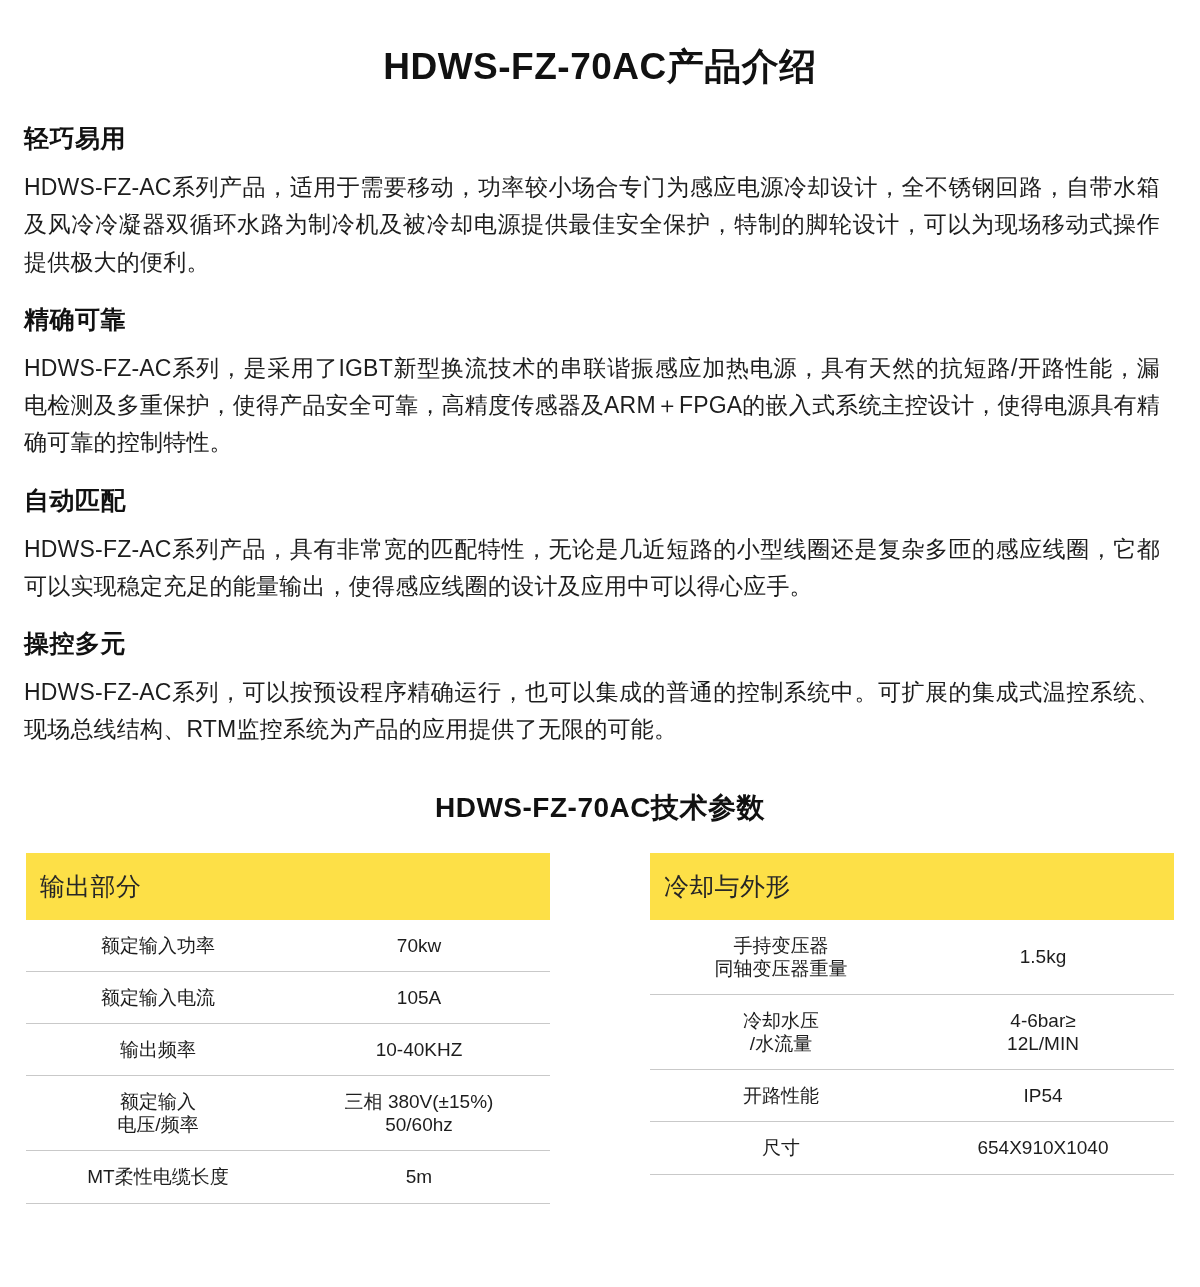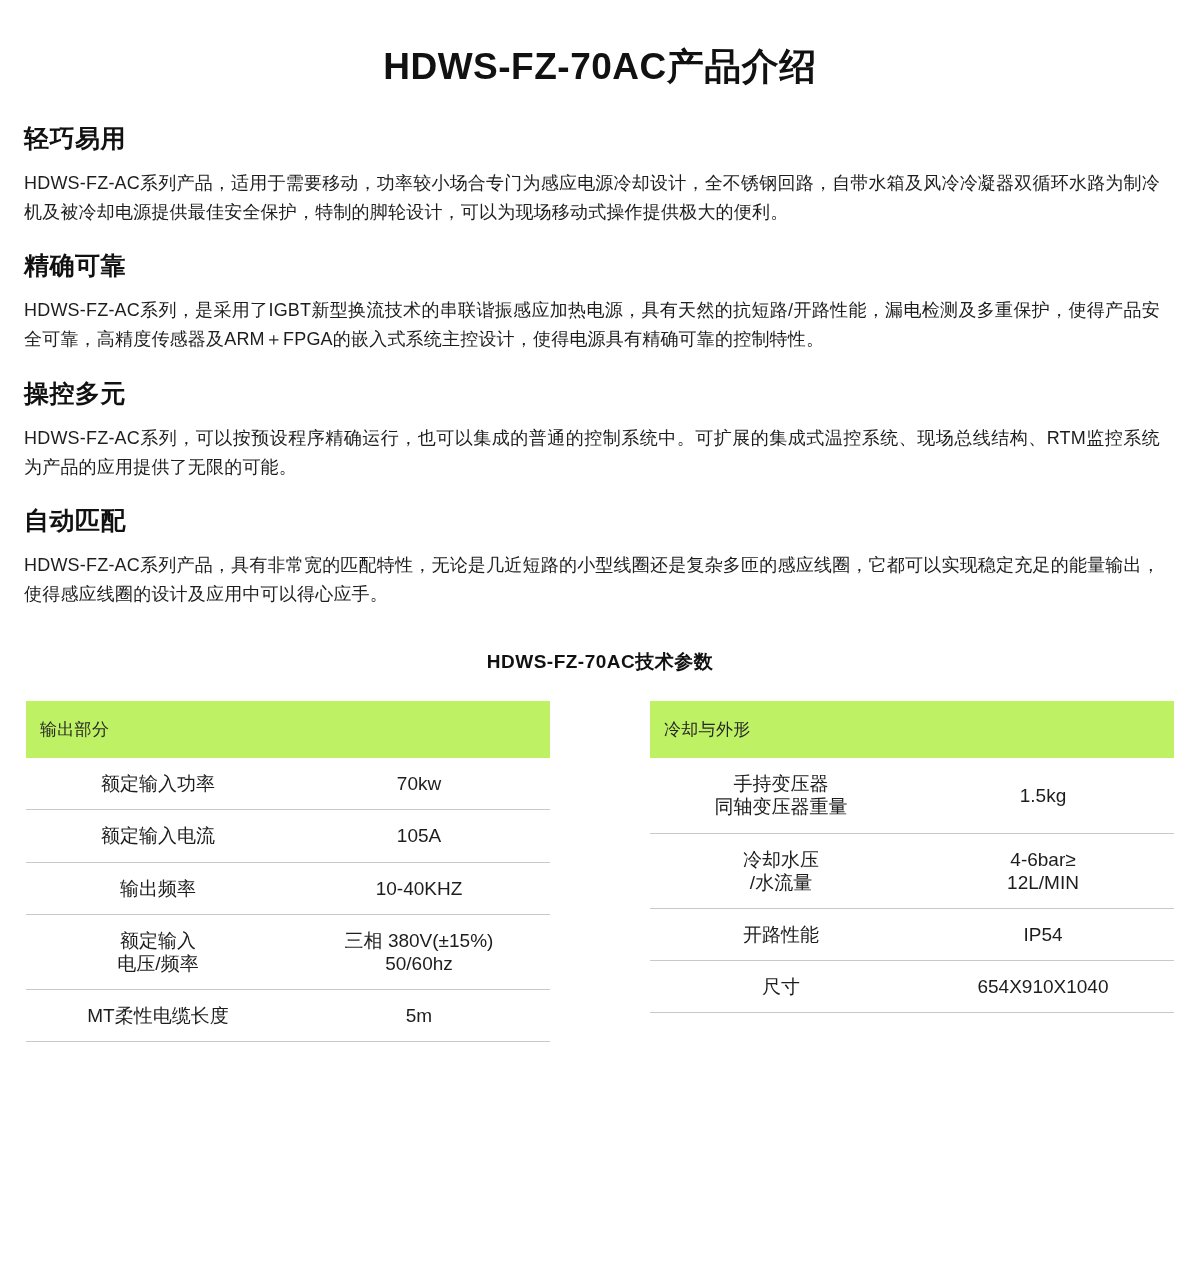--- a/index.html
+++ b/index.html
@@ -32,31 +32,31 @@
     margin: 0 12px 16px 0;
   }
   .section-heading {
     font-size: 25px;
     font-weight: bold;
     color: #111;
     margin: 22px 0 14px 0;
     letter-spacing: 0.5px;
   }
   .section-body {
-    font-size: 18px;
+    font-size: 23px;
     line-height: 1.62;
     color: #1d1d1d;
     text-align: justify;
     letter-spacing: 0.2px;
     margin: 0;
     padding-right: 4px;
   }
   .spec-title {
     text-align: center;
-    font-size: 19px;
+    font-size: 28px;
     font-weight: bold;
     color: #111;
     margin: 40px 0 26px 0;
     letter-spacing: 0.5px;
   }
   .tables {
     display: flex;
     justify-content: space-between;
     align-items: flex-start;
     padding: 0 2px;
@@ -66,24 +66,24 @@
   }
   .table-col.right {
     width: 524px;
   }
   table.spec {
     width: 100%;
     border-collapse: collapse;
     table-layout: fixed;
   }
   table.spec th {
-    background: #bef264;
+    background: #fde047;
     color: #262626;
     font-weight: normal;
-    font-size: 17px;
+    font-size: 25px;
     text-align: left;
     padding: 17px 14px;
     letter-spacing: 0.3px;
   }
   table.spec td {
     border-bottom: 1px solid #c9c9c9;
     font-size: 19px;
     padding: 14px 8px;
     color: #1d1d1d;
     line-height: 1.22;
@@ -125,27 +125,27 @@
     <h2 class="section-heading">轻巧易用</h2>
     <p class="section-body">HDWS-FZ-AC系列产品，适用于需要移动，功率较小场合专门为感应电源冷却设计，全不锈钢回路，自带水箱及风冷冷凝器双循环水路为制冷机及被冷却电源提供最佳安全保护，特制的脚轮设计，可以为现场移动式操作提供极大的便利。</p>
   </div>
 
   <div class="section">
     <h2 class="section-heading">精确可靠</h2>
     <p class="section-body">HDWS-FZ-AC系列，是采用了IGBT新型换流技术的串联谐振感应加热电源，具有天然的抗短路/开路性能，漏电检测及多重保护，使得产品安全可靠，高精度传感器及ARM＋FPGA的嵌入式系统主控设计，使得电源具有精确可靠的控制特性。</p>
   </div>
 
   <div class="section">
+    <h2 class="section-heading">自动匹配</h2>
+    <p class="section-body">HDWS-FZ-AC系列产品，具有非常宽的匹配特性，无论是几近短路的小型线圈还是复杂多匝的感应线圈，它都可以实现稳定充足的能量输出，使得感应线圈的设计及应用中可以得心应手。</p>
+  </div>
+
+  <div class="section">
     <h2 class="section-heading">操控多元</h2>
     <p class="section-body">HDWS-FZ-AC系列，可以按预设程序精确运行，也可以集成的普通的控制系统中。可扩展的集成式温控系统、现场总线结构、RTM监控系统为产品的应用提供了无限的可能。</p>
-  </div>
-
-  <div class="section">
-    <h2 class="section-heading">自动匹配</h2>
-    <p class="section-body">HDWS-FZ-AC系列产品，具有非常宽的匹配特性，无论是几近短路的小型线圈还是复杂多匝的感应线圈，它都可以实现稳定充足的能量输出，使得感应线圈的设计及应用中可以得心应手。</p>
   </div>
 
   <h2 class="spec-title">HDWS-FZ-70AC技术参数</h2>
 
   <div class="tables">
 
     <div class="table-col">
       <table class="spec left-table">
         <thead>
           <tr>

